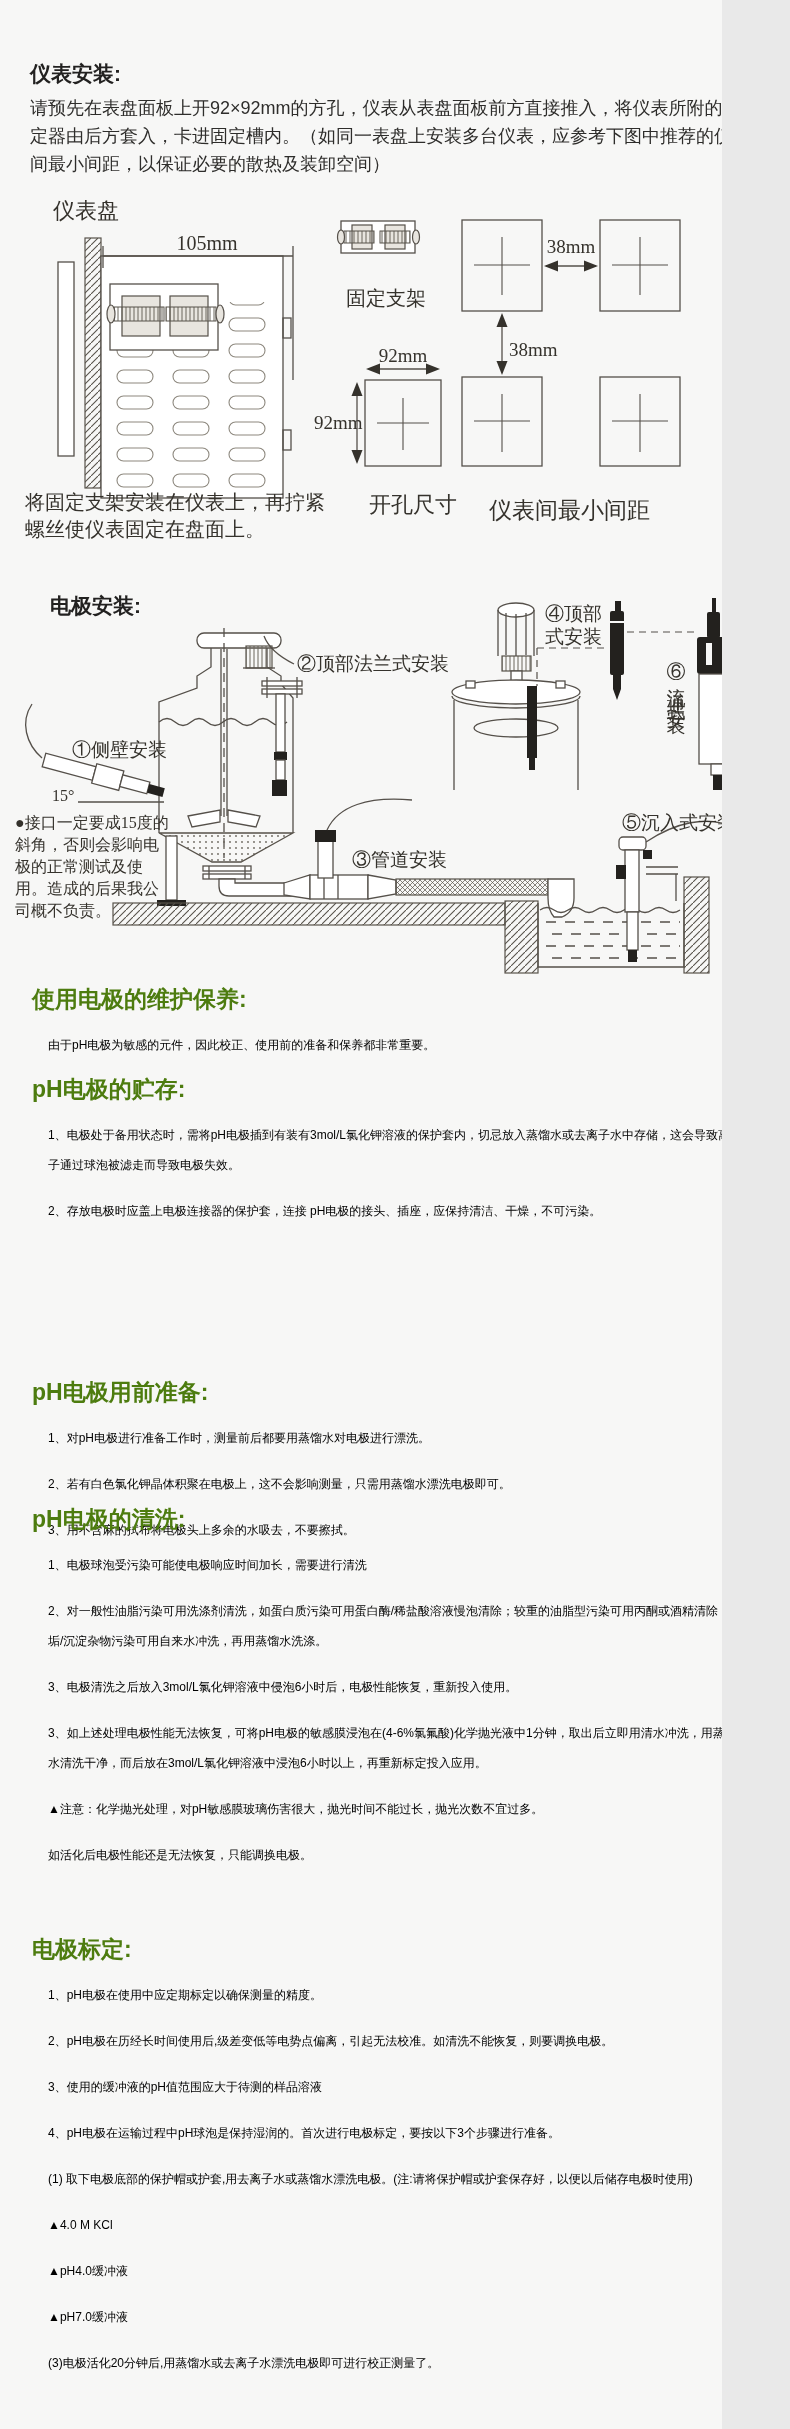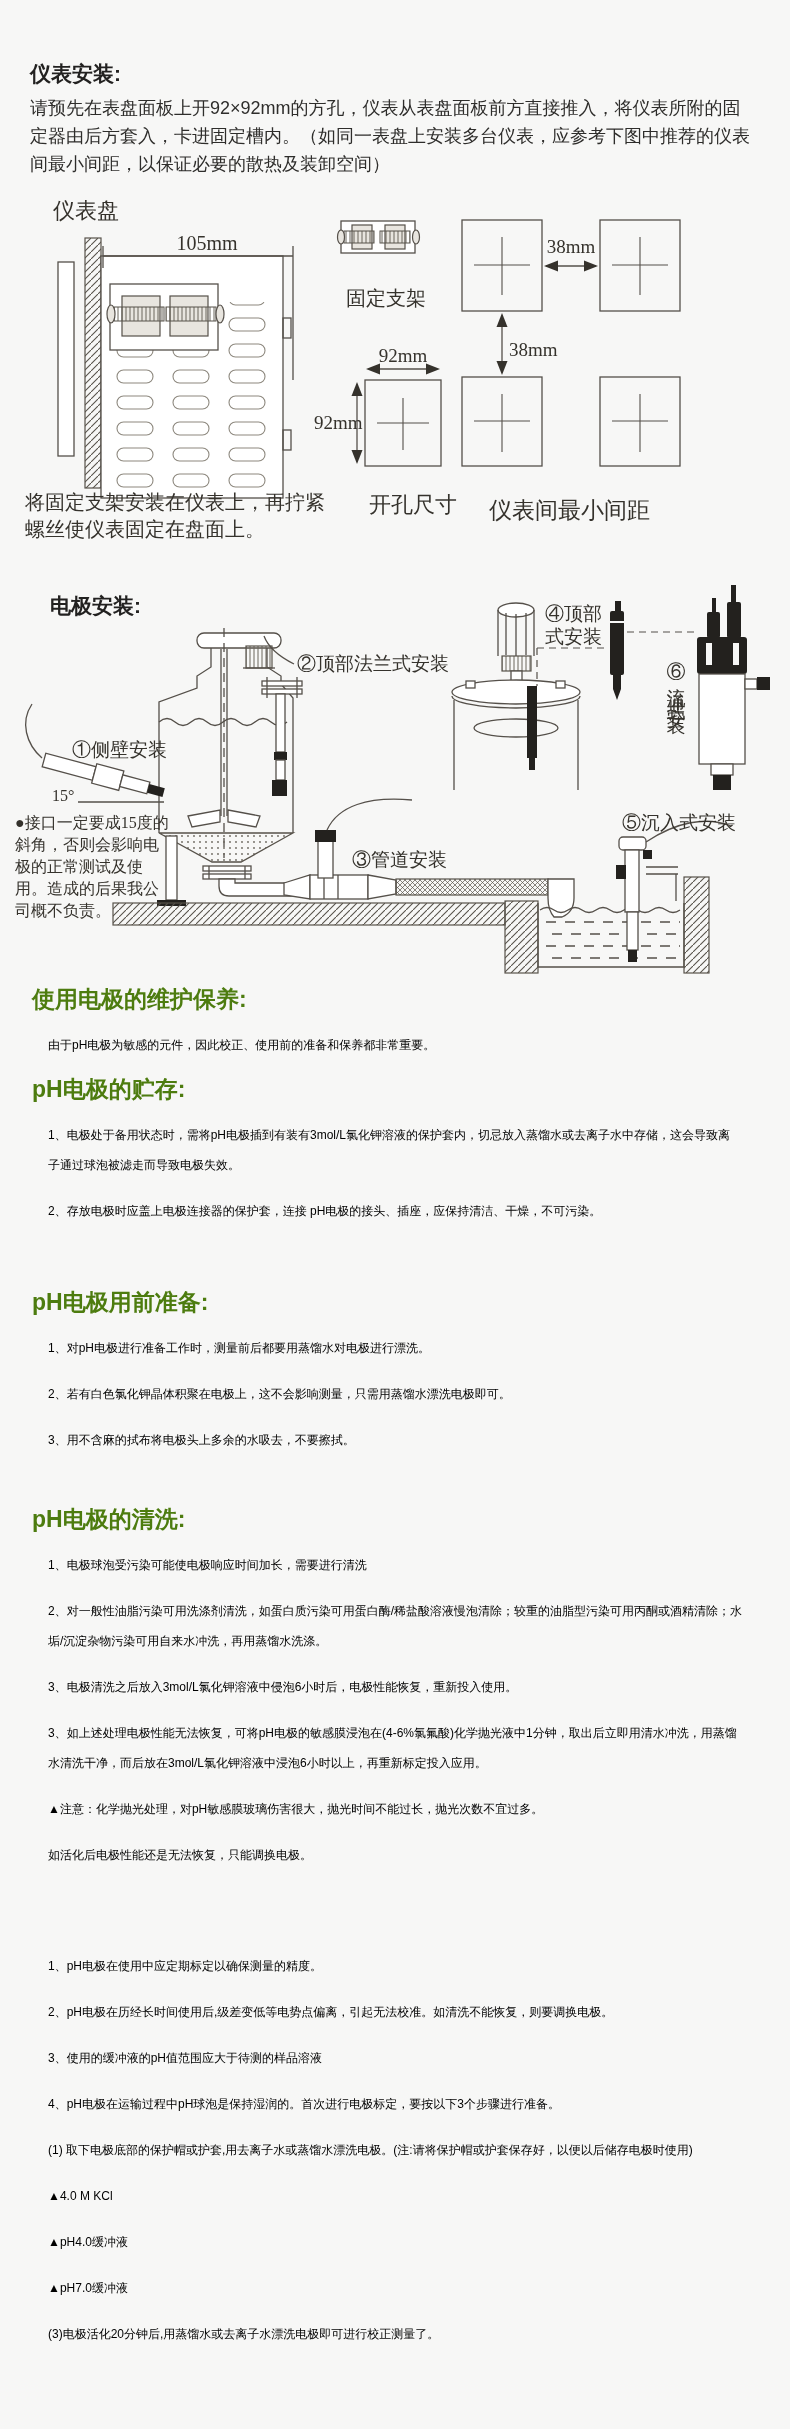--- a/index.html
+++ b/index.html
@@ -1,17 +1,17 @@
 <!DOCTYPE html>
 <html><head>
 <meta charset="utf-8">
 <style>
   html,body{margin:0;padding:0;}
   body{background:#e9e9e9;}
-  .page{position:relative;width:790px;height:2429px;background:#f7f7f6;overflow:hidden;
+  .page{position:relative;width:722px;height:2429px;background:#f7f7f6;overflow:hidden;
         font-family:"Liberation Sans",sans-serif;color:#2e2d2b;}
   .abs{position:absolute;}
   h2.sec{font-size:23px;font-weight:bold;margin:0 0 8px 0;line-height:1.25;color:#4d7c0f;}
   h3.sub{font-size:21px;font-weight:bold;margin:0;line-height:1.3;color:#222120;}
   p.body{font-size:18px;line-height:28px;margin:0;color:#2e2d2b;}
   .section{position:absolute;left:32px;width:726px;}
   .section p{font-size:12px;line-height:30px;margin:16px;color:#000000;}
   .note-block{position:absolute;left:15px;top:812px;width:156px;
       font-family:"Liberation Serif",serif;font-size:16px;line-height:22px;color:#35322c;}
   .vlabel{position:absolute;left:663px;top:646px;writing-mode:vertical-rl;
@@ -266,38 +266,39 @@
     <h2 class="sec">使用电极的维护保养:</h2>
     <p>由于pH电极为敏感的元件，因此校正、使用前的准备和保养都非常重要。</p>
   </div>
 
   <div class="section" style="top:1075px;">
     <h2 class="sec">pH电极的贮存:</h2>
     <p>1、电极处于备用状态时，需将pH电极插到有装有3mol/L氯化钾溶液的保护套内，切忌放入蒸馏水或去离子水中存储，这会导致离子通过球泡被滤走而导致电极失效。</p>
     <p>2、存放电极时应盖上电极连接器的保护套，连接 pH电极的接头、插座，应保持清洁、干燥，不可污染。</p>
   </div>
 
-  <div class="section" style="top:1288px;">
+  <div class="section" style="top:1378px;">
     <h2 class="sec">pH电极用前准备:</h2>
     <p>1、对pH电极进行准备工作时，测量前后都要用蒸馏水对电极进行漂洗。</p>
     <p>2、若有白色氯化钾晶体积聚在电极上，这不会影响测量，只需用蒸馏水漂洗电极即可。</p>
     <p>3、用不含麻的拭布将电极头上多余的水吸去，不要擦拭。</p>
   </div>
 
   <div class="section" style="top:1505px;">
     <h2 class="sec">pH电极的清洗:</h2>
     <p>1、电极球泡受污染可能使电极响应时间加长，需要进行清洗</p>
     <p>2、对一般性油脂污染可用洗涤剂清洗，如蛋白质污染可用蛋白酶/稀盐酸溶液慢泡清除；较重的油脂型污染可用丙酮或酒精清除；水垢/沉淀杂物污染可用自来水冲洗，再用蒸馏水洗涤。</p>
     <p>3、电极清洗之后放入3mol/L氯化钾溶液中侵泡6小时后，电极性能恢复，重新投入使用。</p>
     <p>3、如上述处理电极性能无法恢复，可将pH电极的敏感膜浸泡在(4-6%氯氟酸)化学抛光液中1分钟，取出后立即用清水冲洗，用蒸馏水清洗干净，而后放在3mol/L氯化钾溶液中浸泡6小时以上，再重新标定投入应用。</p>
     <p>▲注意：化学抛光处理，对pH敏感膜玻璃伤害很大，抛光时间不能过长，抛光次数不宜过多。</p>
     <p>如活化后电极性能还是无法恢复，只能调换电极。</p>
   </div>
 
   <div class="section" style="top:1935px;">
+    <h2 class="sec">电极标定:</h2>
     <p>1、pH电极在使用中应定期标定以确保测量的精度。</p>
     <p>2、pH电极在历经长时间使用后,级差变低等电势点偏离，引起无法校准。如清洗不能恢复，则要调换电极。</p>
     <p>3、使用的缓冲液的pH值范围应大于待测的样品溶液</p>
     <p>4、pH电极在运输过程中pH球泡是保持湿润的。首次进行电极标定，要按以下3个步骤进行准备。</p>
     <p>(1) 取下电极底部的保护帽或护套,用去离子水或蒸馏水漂洗电极。(注:请将保护帽或护套保存好，以便以后储存电极时使用)</p>
     <p>▲4.0 M KCl</p>
     <p>▲pH4.0缓冲液</p>
     <p>▲pH7.0缓冲液</p>
     <p>(3)电极活化20分钟后,用蒸馏水或去离子水漂洗电极即可进行校正测量了。</p>
   </div>

